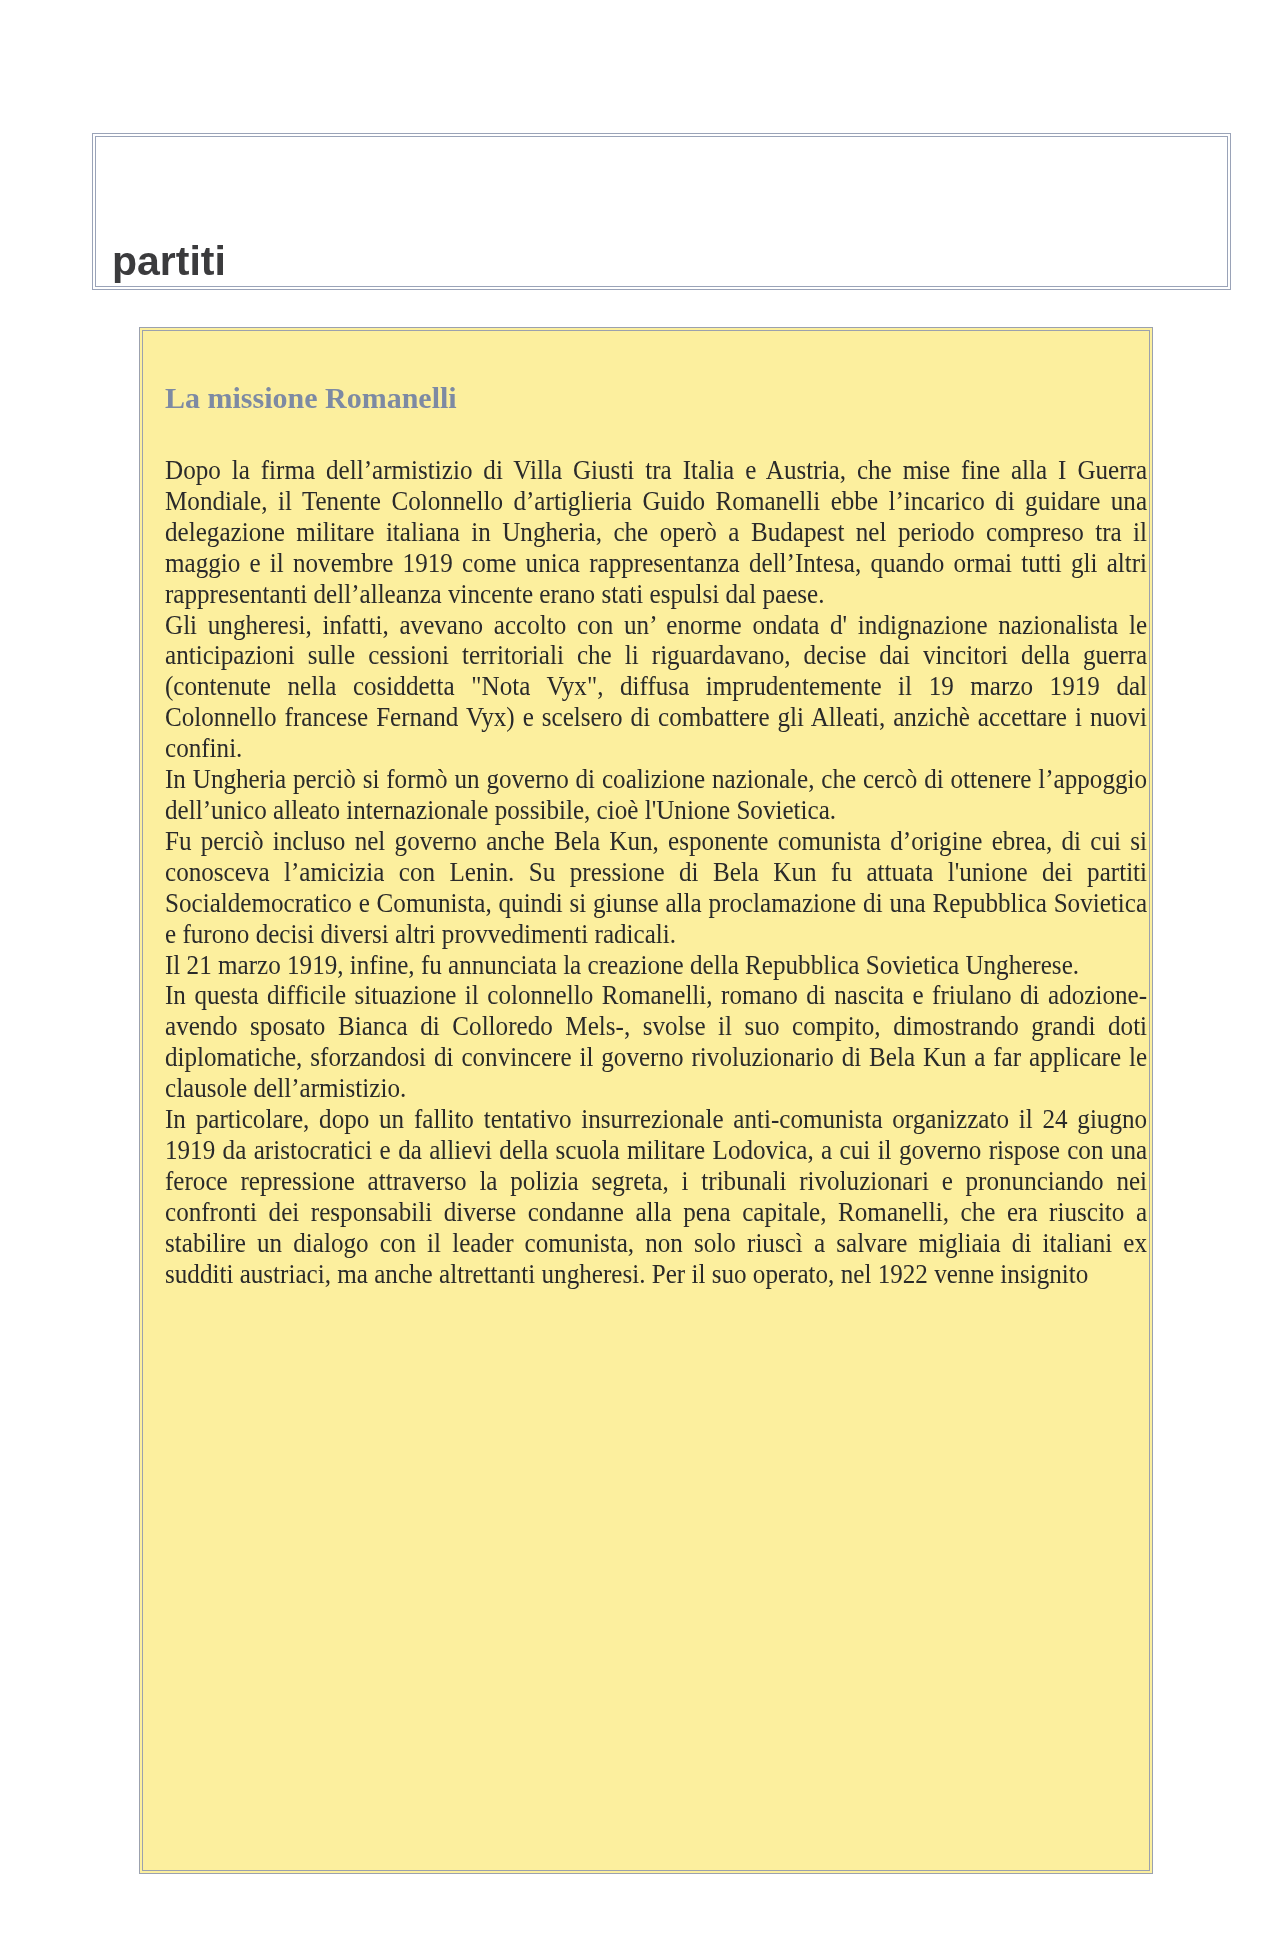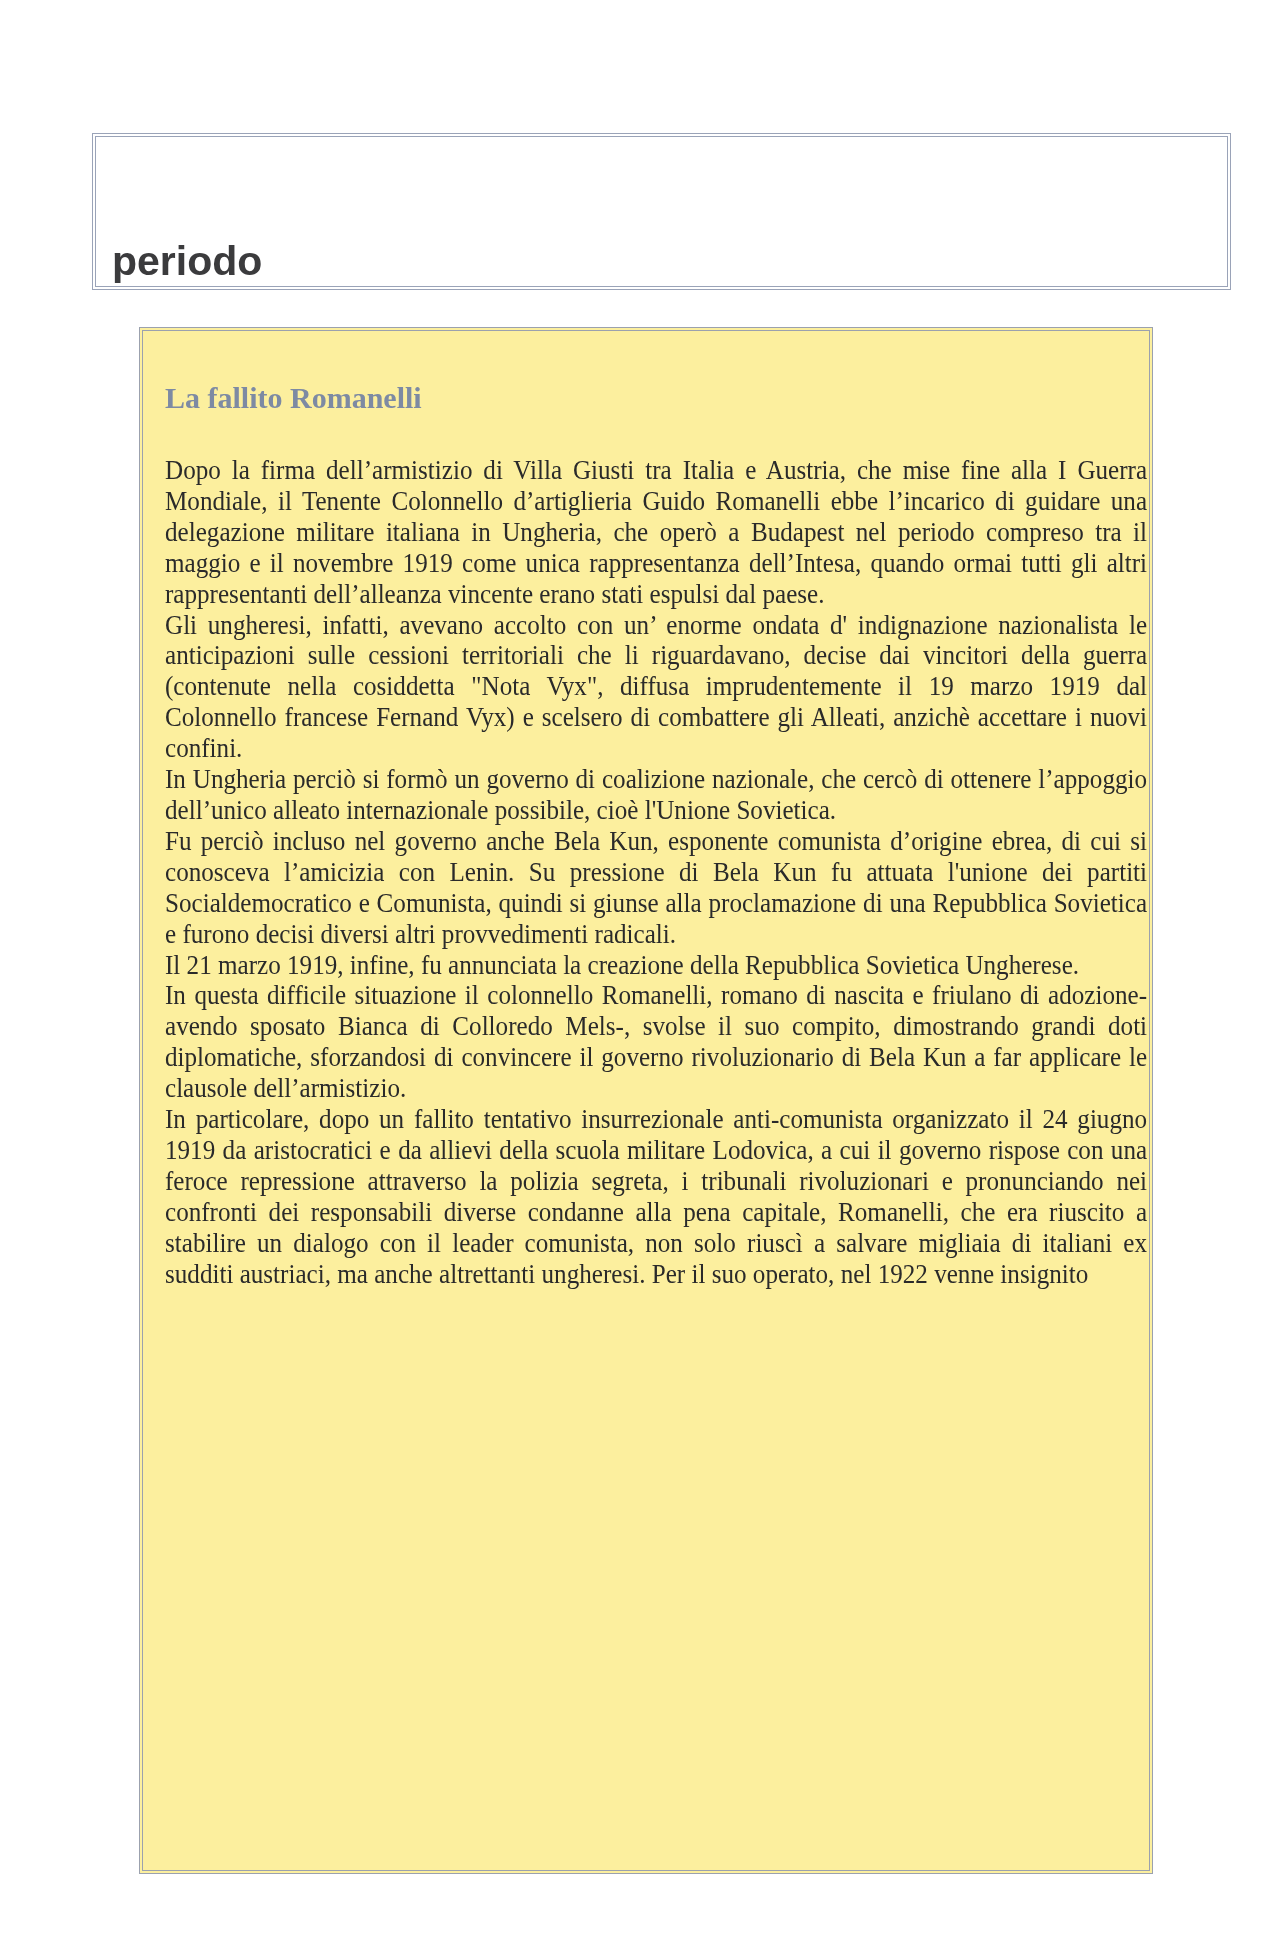--- a/index.html
+++ b/index.html
@@ -74,25 +74,25 @@
       margin: 0;
     }
     .card-body p.last {
       text-align-last: left;
     }
   </style>
 </head>
 <body>
 
 <div class="header-box">
-  <h2 class="header-label">periodo</h2>
+  <h2 class="header-label">partiti</h2>
 </div>
 
 <div class="card">
-  <h3 class="card-title">La fallito Romanelli</h3>
+  <h3 class="card-title">La missione Romanelli</h3>
   <div class="card-body">
     <p>Dopo la firma dell’armistizio di Villa Giusti tra Italia e Austria, che mise fine alla I Guerra Mondiale, il Tenente Colonnello d’artiglieria Guido Romanelli ebbe l’incarico di guidare una delegazione militare italiana in Ungheria, che operò a Budapest nel periodo compreso tra il maggio e il novembre 1919 come unica rappresentanza dell’Intesa, quando ormai tutti gli altri rappresentanti dell’alleanza vincente erano stati espulsi dal paese.</p>
     <p>Gli ungheresi, infatti, avevano accolto con un’ enorme ondata d' indignazione nazionalista le anticipazioni sulle cessioni territoriali che li riguardavano, decise dai vincitori della guerra (contenute nella cosiddetta "Nota Vyx", diffusa imprudentemente il 19 marzo 1919 dal Colonnello francese Fernand Vyx) e scelsero di combattere gli Alleati, anzichè accettare i nuovi confini.</p>
     <p>In Ungheria perciò si formò un governo di coalizione nazionale, che cercò di ottenere l’appoggio dell’unico alleato internazionale possibile, cioè l'Unione Sovietica.</p>
     <p>Fu perciò incluso nel governo anche Bela Kun, esponente comunista d’origine ebrea, di cui si conosceva l’amicizia con Lenin. Su pressione di Bela Kun fu attuata l'unione dei partiti Socialdemocratico e Comunista, quindi si giunse alla proclamazione di una Repubblica Sovietica e furono decisi diversi altri provvedimenti radicali.</p>
     <p> Il 21 marzo 1919, infine, fu annunciata la creazione della Repubblica Sovietica Ungherese.</p>
     <p>In questa difficile situazione il colonnello Romanelli, romano di nascita e friulano di adozione- avendo sposato Bianca di Colloredo Mels-, svolse il suo compito, dimostrando grandi doti diplomatiche, sforzandosi di convincere il governo rivoluzionario di Bela Kun a far applicare le clausole dell’armistizio.</p>
     <p class="last">In particolare, dopo un fallito tentativo insurrezionale anti-comunista organizzato il 24 giugno 1919 da aristocratici e da allievi della scuola militare Lodovica, a cui  il governo rispose con una feroce repressione attraverso la polizia segreta, i tribunali rivoluzionari e pronunciando nei confronti dei responsabili diverse condanne alla pena capitale, Romanelli, che era riuscito a stabilire un dialogo con il leader comunista, non solo riuscì a salvare migliaia di italiani ex sudditi austriaci, ma anche altrettanti ungheresi. Per il suo operato, nel 1922 venne insignito</p>
   </div>
 </div>

